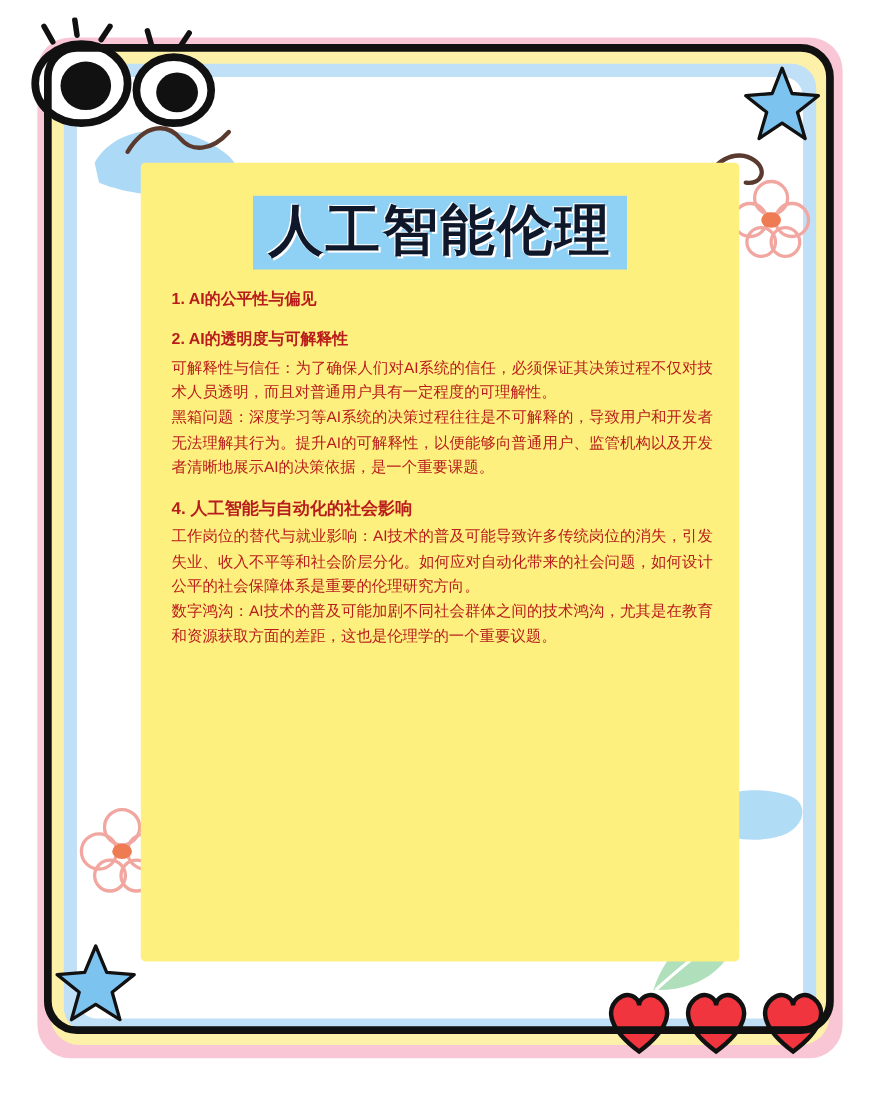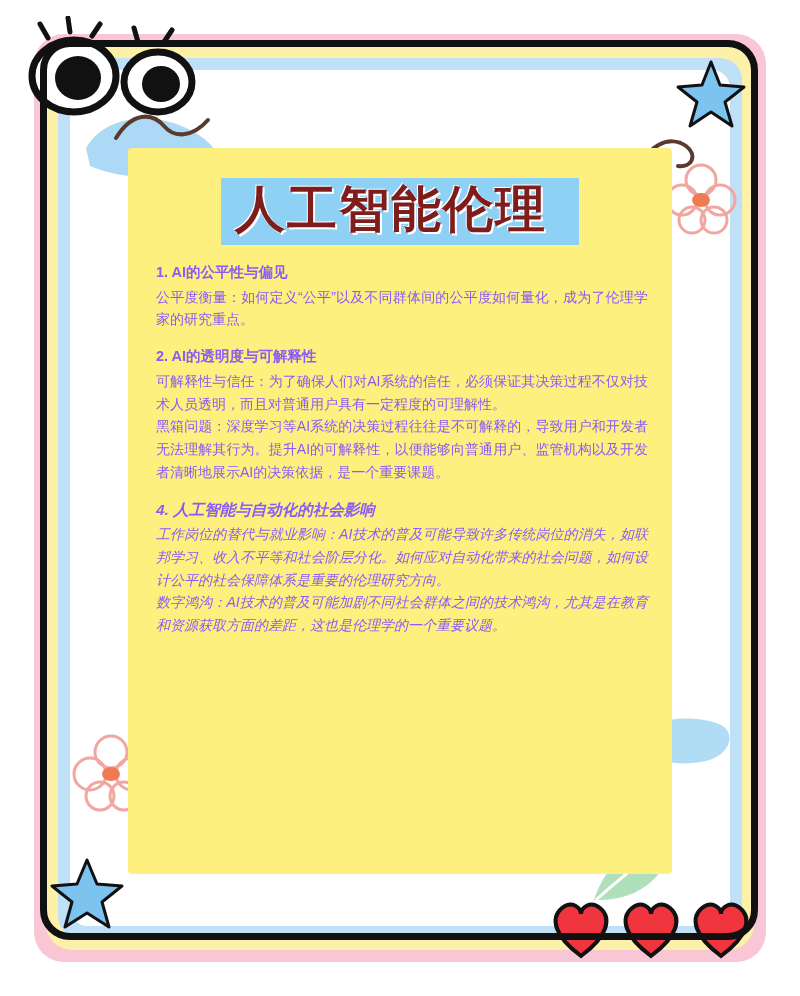--- a/index.html
+++ b/index.html
@@ -78,39 +78,39 @@
     left: 128px;
     top: 178px;
     width: 544px;
     text-align: center;
   }
   .title {
     display: inline-block;
     font-size: 50px;
     font-weight: 700;
     letter-spacing: 2px;
-    color: #7f1d1d;
+    color: #0f172a;
     background: #8fd0f5;
-    padding: 2px 32px 6px 14px;
+    padding: 2px 14px 6px 14px;
     line-height: 1.18;
     text-shadow:
       2px 2px 0 #ffffff,
       -1px -1px 0 #ffffff;
   }
 
   
   .content {
     position: absolute;
     left: 156px;
     top: 262px;
     width: 492px;
-    color: #8b5cf6;
+    color: #b91c1c;
   }
   .section { margin-bottom: 15px; }
-  .section:last-child { margin-bottom: 16px; font-style: italic; }
+  .section:last-child { margin-bottom: 16px; }
   .sec-head {
     font-size: 14.5px;
     font-weight: 700;
     line-height: 1.5;
     margin-bottom: 2px;
   }
   .sec-head.big {
     font-size: 15.5px;
   }
   .para {
@@ -232,30 +232,29 @@
   <div class="sheet"></div>
 
   <div class="title-wrap">
     <span class="title">人工智能伦理</span>
   </div>
 
   <div class="content">
 
     <div class="section">
       <div class="sec-head">1. AI的公平性与偏见</div>
-      <p class="para">公平度衡量：如何定义“公平”以及不同群体间的公平度如何量化，成为了伦理学家的研究重点。</p>
     </div>
 
     <div class="section">
       <div class="sec-head">2. AI的透明度与可解释性</div>
       <p class="para">可解释性与信任：为了确保人们对AI系统的信任，必须保证其决策过程不仅对技术人员透明，而且对普通用户具有一定程度的可理解性。</p>
       <p class="para">黑箱问题：深度学习等AI系统的决策过程往往是不可解释的，导致用户和开发者无法理解其行为。提升AI的可解释性，以便能够向普通用户、监管机构以及开发者清晰地展示AI的决策依据，是一个重要课题。</p>
     </div>
 
 
     <div class="section">
       <div class="sec-head big">4. 人工智能与自动化的社会影响</div>
-      <p class="para">工作岗位的替代与就业影响：AI技术的普及可能导致许多传统岗位的消失，如联邦学习、收入不平等和社会阶层分化。如何应对自动化带来的社会问题，如何设计公平的社会保障体系是重要的伦理研究方向。</p>
+      <p class="para">工作岗位的替代与就业影响：AI技术的普及可能导致许多传统岗位的消失，引发失业、收入不平等和社会阶层分化。如何应对自动化带来的社会问题，如何设计公平的社会保障体系是重要的伦理研究方向。</p>
       <p class="para">数字鸿沟：AI技术的普及可能加剧不同社会群体之间的技术鸿沟，尤其是在教育和资源获取方面的差距，这也是伦理学的一个重要议题。</p>
     </div>
 
   </div>
 </div>
 
 </body></html>

